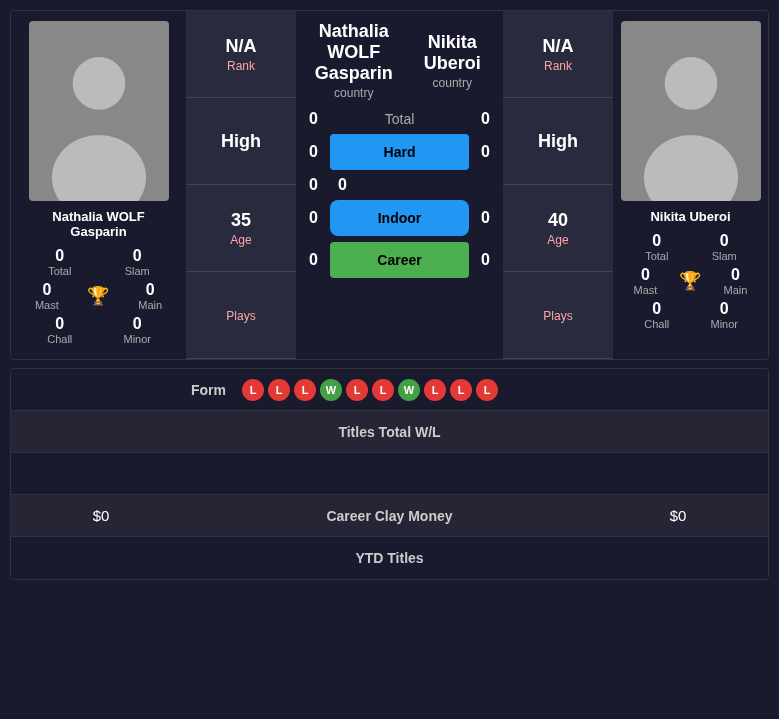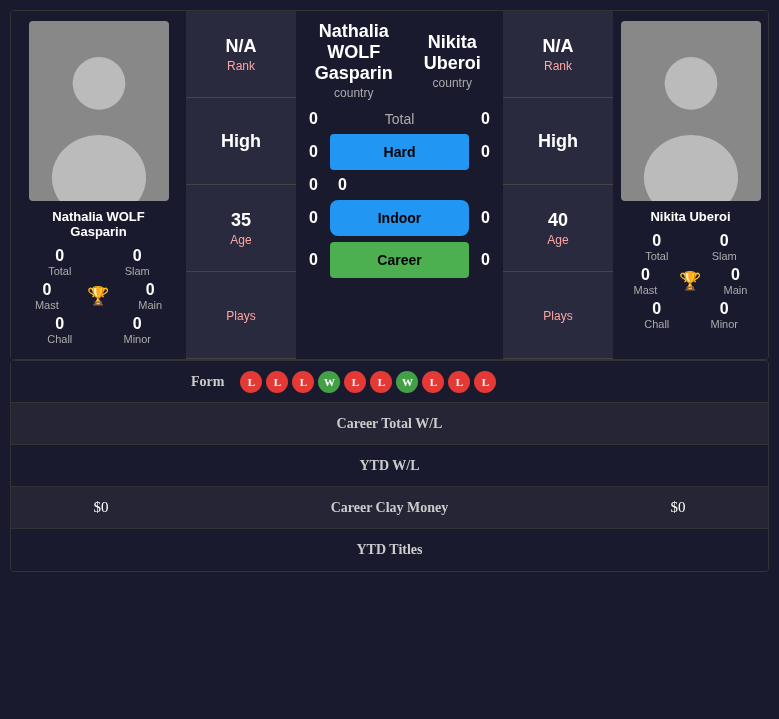--- a/index.html
+++ b/index.html
@@ -463,21 +463,21 @@
           <div class="stat-item">
             <div class="stat-value">0</div>
             <div class="stat-label">Minor</div>
           </div>
         </div>
       </div>
     </div>
 
   </div>
 
-  <div class="bottom-section" style="margin-top:0;font-family:Liberation Serif, serif;">
+  <div class="bottom-section" style="margin-top:8px;">
 
     <div class="bottom-row dark">
       <div class="bottom-left-val"></div>
       <div class="bottom-center-label" style="display:flex;align-items:center;gap:8px;">
         <span style="font-weight:bold;color:#ccc;margin-right:8px;">Form</span>
         <div class="form-badges" id="form-badges-container">
             <div class="form-badge L">L</div>
             <div class="form-badge L">L</div>
             <div class="form-badge L">L</div>
             <div class="form-badge W">W</div>
@@ -487,27 +487,26 @@
             <div class="form-badge L">L</div>
             <div class="form-badge L">L</div>
             <div class="form-badge L">L</div>
           </div>
       </div>
       <div class="bottom-right-val"></div>
     </div>
 
     <div class="bottom-row light">
       <div class="bottom-left-val"></div>
-      <div class="bottom-center-label">Career Total W/L</div>
+      <div class="bottom-center-label">Titles Total W/L</div>
       <div class="bottom-right-val"></div>
     </div>
 
     <div class="bottom-row dark">
       <div class="bottom-left-val"></div>
-      <div class="bottom-center-label">YTD W/L</div>
       <div class="bottom-right-val"></div>
     </div>
 
     <div class="bottom-row light">
       <div class="bottom-left-val">$0</div>
       <div class="bottom-center-label">Career Clay Money</div>
       <div class="bottom-right-val">$0</div>
     </div>
 
     <div class="bottom-row dark">

